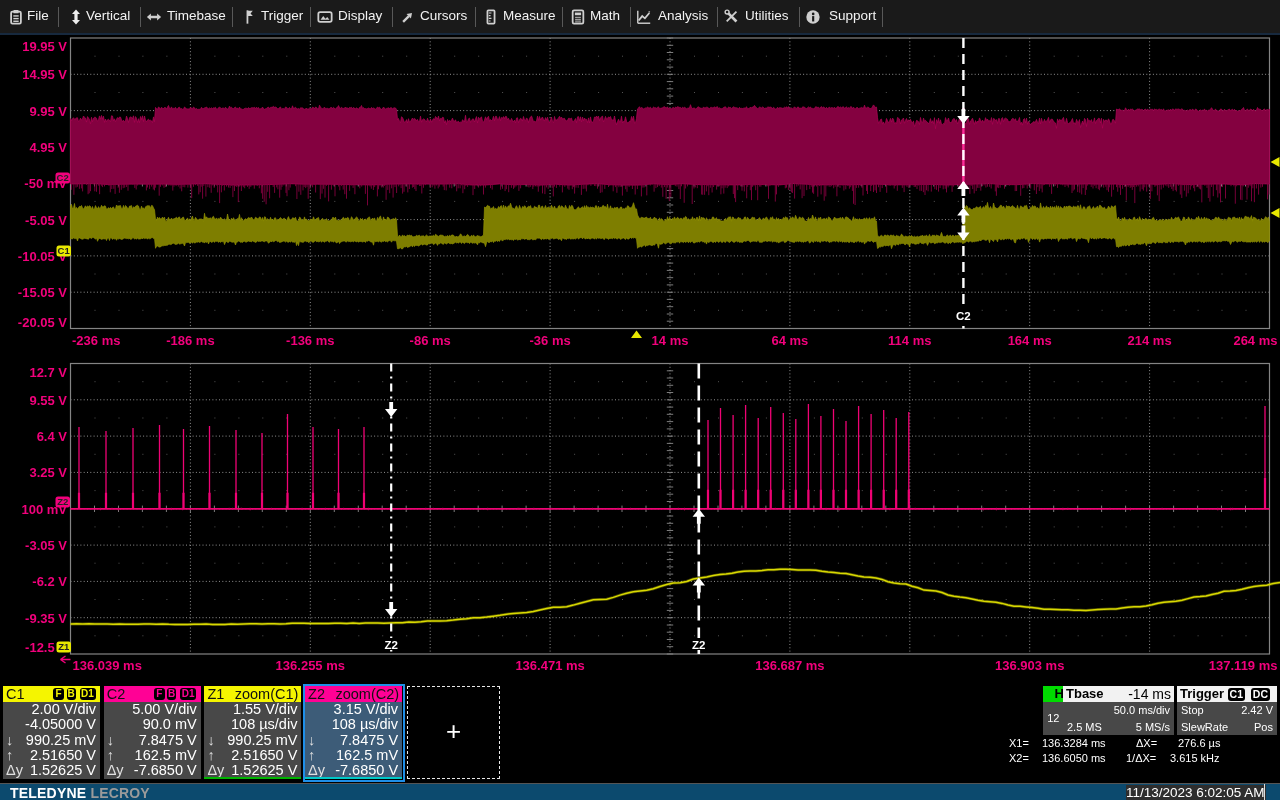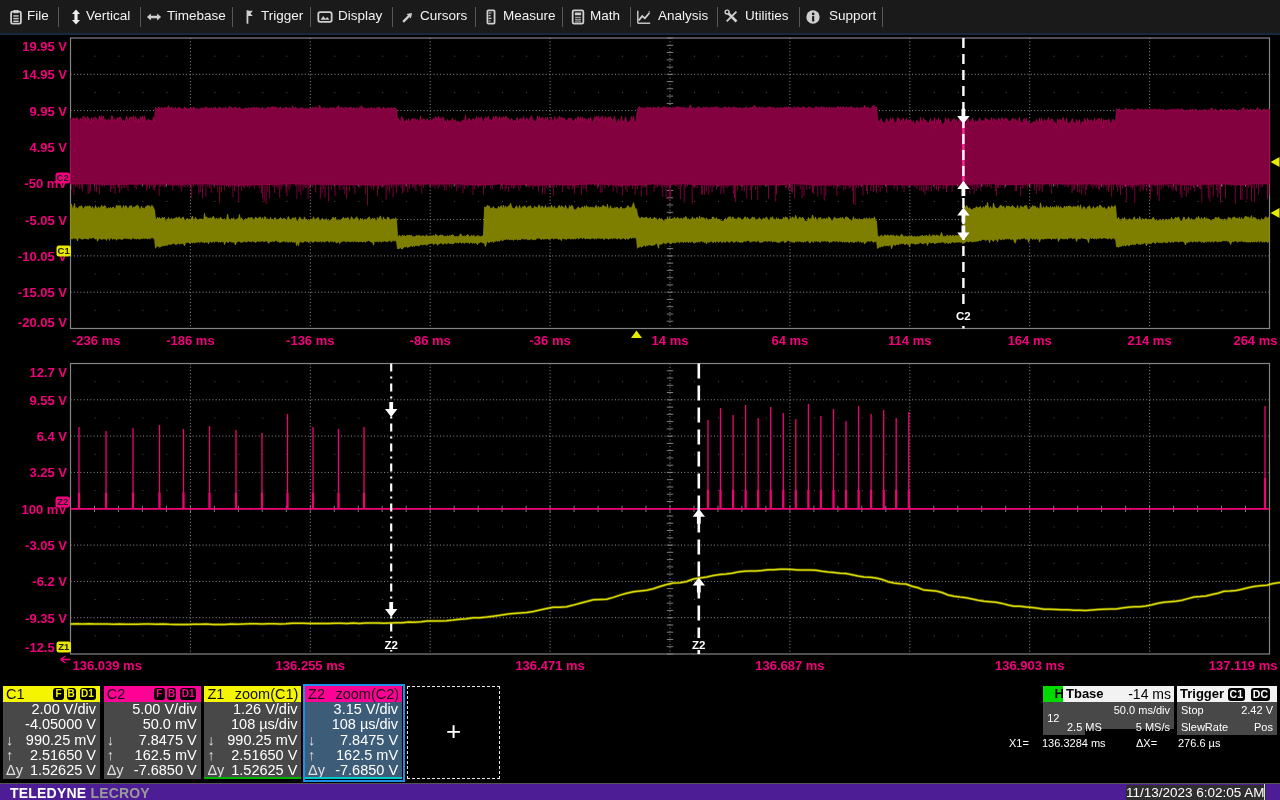--- a/index.html
+++ b/index.html
@@ -16,21 +16,21 @@
 #addbox{position:absolute;left:407px;top:0;width:93px;height:93px;border:1.5px dashed #e8e8e8}
 #plus{position:absolute;left:50%;top:50%;transform:translate(-50%,-54%);color:#fff;font-size:26px;font-weight:100}
 .rb{position:absolute;top:0}
 .rh{position:relative;height:16px;color:#000;font-size:13px;line-height:16px;font-weight:bold}
 .rbody{position:relative;background:#484848;color:#fff;font-size:11px}
 .rrow{position:relative;height:16.5px;line-height:16.5px}
 .rl{position:absolute;left:4px}
 .rr{position:absolute;right:4px}
 .tbdg{position:absolute;top:1.5px;height:13px;background:#000;color:#fff;border-radius:3px;font-size:10.5px;font-weight:bold;padding:0 2px;line-height:13px}
 .xro{position:absolute;left:1003px;width:277px;height:15px;color:#fff;font-size:11px}
-#bbar{position:absolute;left:0;top:783px;width:1280px;height:17px;background:#4c1d95;border-top:1px solid #555}
+#bbar{position:absolute;left:0;top:783px;width:1280px;height:17px;background:#0c4a6e;border-top:1px solid #555}
 #tl{position:absolute;left:10px;top:1px;color:#fff;font-size:14px;letter-spacing:0.2px}
 #ts{position:absolute;left:1126px;top:1px;width:140px;text-align:left;color:#fff;font-size:13.5px;background:#2e2e2e;height:30px}
 #tsline{position:absolute;left:1264px;top:0;width:1px;height:17px;background:#ddd}
 </style></head><body>
 <div id="menubar">
     <svg style="position:absolute;left:8px;top:9px" width="16" height="16" viewBox="0 0 18 18">
       <rect x="3.5" y="3" width="11" height="13.5" rx="1.5" fill="none" stroke="#cfcfcf" stroke-width="2"></rect>
       <rect x="6" y="1.2" width="6" height="3.6" rx="1" fill="#cfcfcf"></rect>
       <rect x="6" y="7" width="6" height="1.6" fill="#cfcfcf"></rect>
       <rect x="6" y="10" width="6" height="1.6" fill="#cfcfcf"></rect>
@@ -244,21 +244,21 @@
     <span class="bdg" style="left:66.5px;width:9px;color:#f5f500">B</span>
     <span class="bdg" style="left:79.5px;width:16px;color:#f5f500">D1</span>
     <div class="chb" style="left:103.7px;background:#484848">
       <div class="chh" style="background:#ff0195;color:#111">C2</div>
       <div class="chr">
         <span class="cl"></span>
         <span class="cr">5.00 V/div</span>
       </div>
       <div class="chr">
         <span class="cl"></span>
-        <span class="cr">50.0 mV</span>
+        <span class="cr">90.0 mV</span>
       </div>
       <div class="chr">
         <span class="cl">↓</span>
         <span class="cr">7.8475 V</span>
       </div>
       <div class="chr">
         <span class="cl">↑</span>
         <span class="cr">162.5 mV</span>
       </div>
       <div class="chr">
@@ -266,21 +266,21 @@
         <span class="cr">-7.6850 V</span>
       </div>
     </div>
     <span class="bdg" style="left:153.7px;width:11px;color:#ff0195">F</span>
     <span class="bdg" style="left:167.2px;width:9px;color:#ff0195">B</span>
     <span class="bdg" style="left:180.2px;width:16px;color:#ff0195">D1</span>
     <div class="chb" style="left:204.4px;background:#484848">
       <div class="chh" style="background:#f5f500;color:#111">Z1<span class="hr">zoom(C1)</span></div>
       <div class="chr">
         <span class="cl"></span>
-        <span class="cr">1.26 V/div</span>
+        <span class="cr">1.55 V/div</span>
       </div>
       <div class="chr">
         <span class="cl"></span>
         <span class="cr">108 µs/div</span>
       </div>
       <div class="chr">
         <span class="cl">↓</span>
         <span class="cr">990.25 mV</span>
       </div>
       <div class="chr">
@@ -323,21 +323,21 @@
     </div>
     <div class="rb" style="left:1043px;width:42px">
       <div class="rh" style="background:#00dc00;text-align:center">HD</div>
       <div class="rbody" style="height:33px;line-height:33px;text-align:center">12 Bits</div>
     </div>
     <div class="rb" style="left:1063px;width:111px">
       <div class="rh" style="background:#f2f2f2">
         <span style="position:absolute;left:3px">Tbase</span>
         <span style="position:absolute;right:3px;font-weight:400;font-size:14px">-14 ms</span>
       </div>
-      <div class="rbody" style="height:27px">
+      <div class="rbody" style="height:33px">
         <div class="rrow">
           <span class="rr">50.0 ms/div</span>
         </div>
         <div class="rrow">
           <span class="rl">2.5 MS</span>
           <span class="rr">5 MS/s</span>
         </div>
       </div>
     </div>
     <div class="rb" style="left:1177px;width:100px">
@@ -356,17 +356,23 @@
           <span class="rr">Pos</span>
         </div>
       </div>
     </div>
     <div class="xro" style="top:51px">
       <span style="position:absolute;left:6px">X1=</span>
       <span style="position:absolute;left:39px">136.3284 ms</span>
       <span style="position:absolute;left:133px">ΔX=</span>
       <span style="position:absolute;left:175px">276.6 µs</span>
     </div>
+    <div class="xro" style="top:66px">
+      <span style="position:absolute;left:6px">X2=</span>
+      <span style="position:absolute;left:39px">136.6050 ms</span>
+      <span style="position:absolute;left:123px">1/ΔX=</span>
+      <span style="position:absolute;left:167px">3.615 kHz</span>
+    </div>
   </div>
 <div id="bbar">
     <span id="tl"><b>TELEDYNE</b> <span style="color:#9a9a9a;font-weight:bold">LECROY</span></span>
     <span id="ts">11/13/2023 6:02:05 AM</span>
     <span id="tsline"></span>
   </div>
 </body></html>

